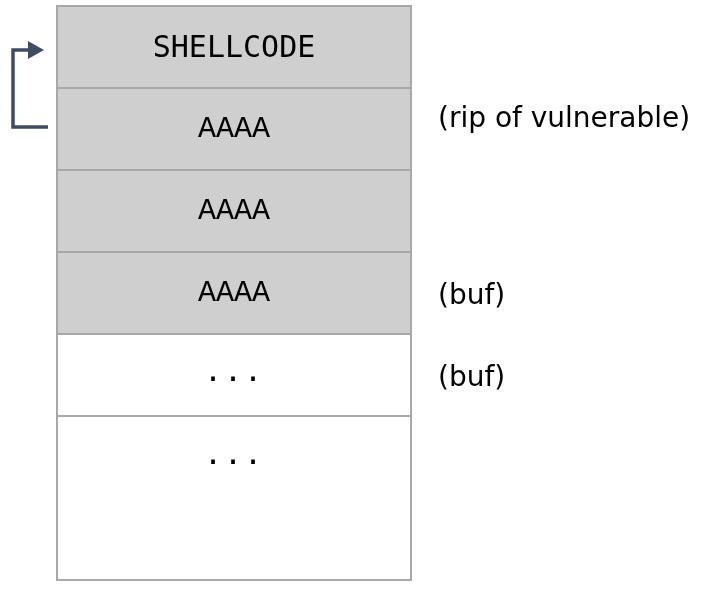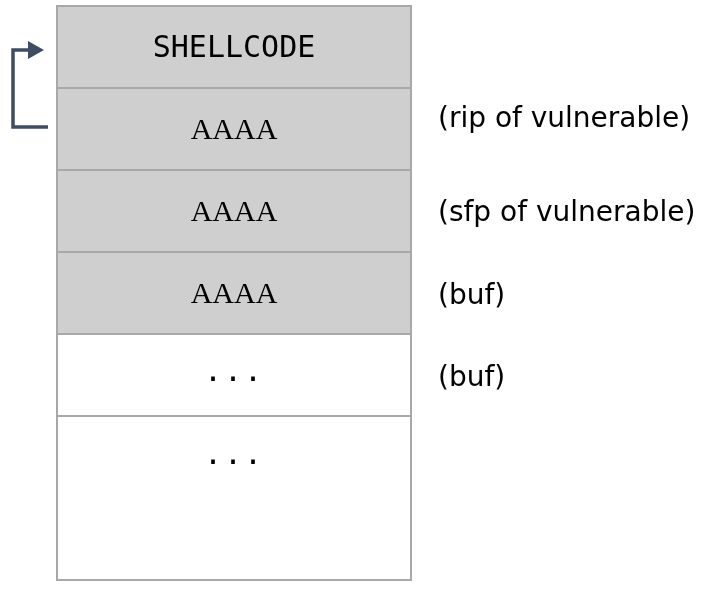--- a/index.html
+++ b/index.html
@@ -61,21 +61,21 @@
     color: #000000;
     line-height: 1;
     white-space: pre;
   }
   .cell-text.mono {
     font-family: "DejaVu Sans Mono", monospace;
     font-size: 30px;
     letter-spacing: 0px;
   }
   .cell-text.sans {
-    font-family: Liberation Serif, serif;
+    font-family: Liberation Mono, monospace;
     font-size: 30px;
   }
   .cell-text.dots {
     font-family: "DejaVu Sans Mono", monospace;
     font-size: 30px;
     letter-spacing: 2px;
     position: relative;
     top: -4px;
   }
 
@@ -137,17 +137,16 @@
       <span class="cell-text dots">...</span>
     </div>
 
     <div class="stack-row empty">
       <span class="cell-text dots">...</span>
     </div>
 
   </div>
 
   <div class="annotation a0">(rip of vulnerable)</div>
-  <div class="annotation a1">(sfp of vulnerable)</div>
   <div class="annotation a2">(buf)</div>
   <div class="annotation a3">(buf)</div>
 
 </div>
 
 </body></html>

